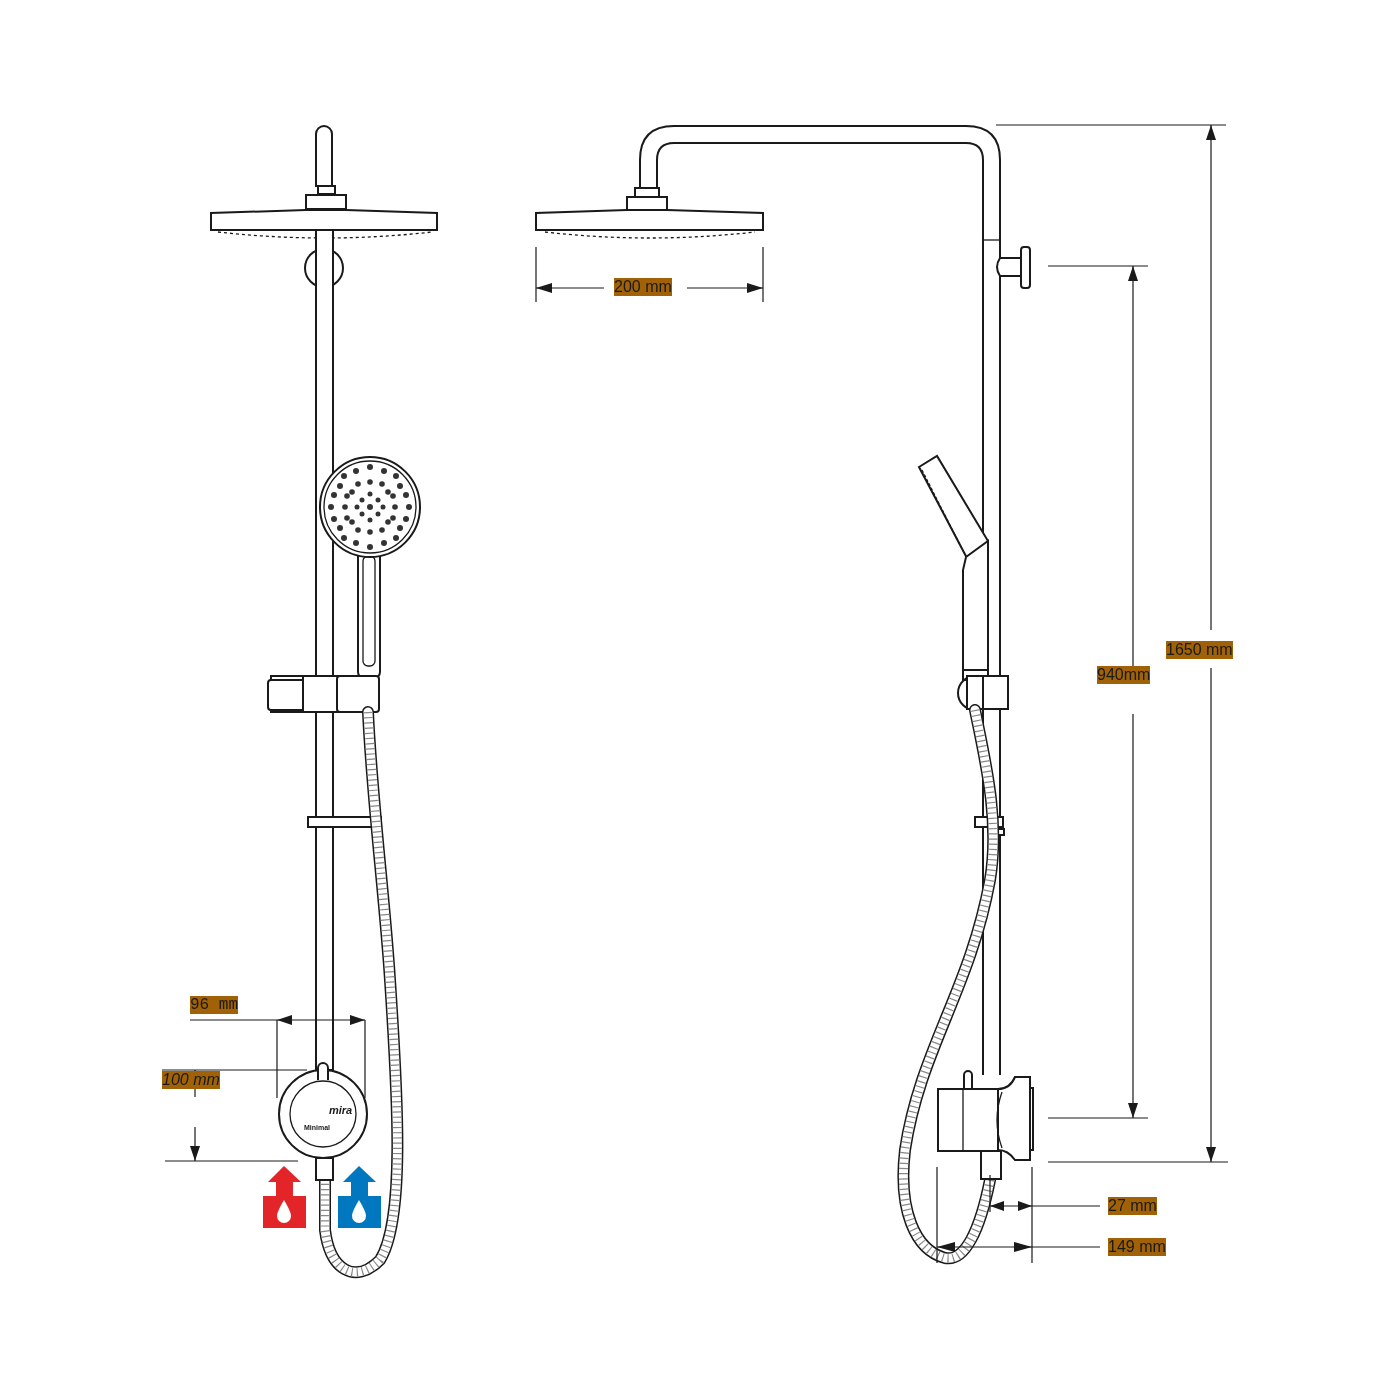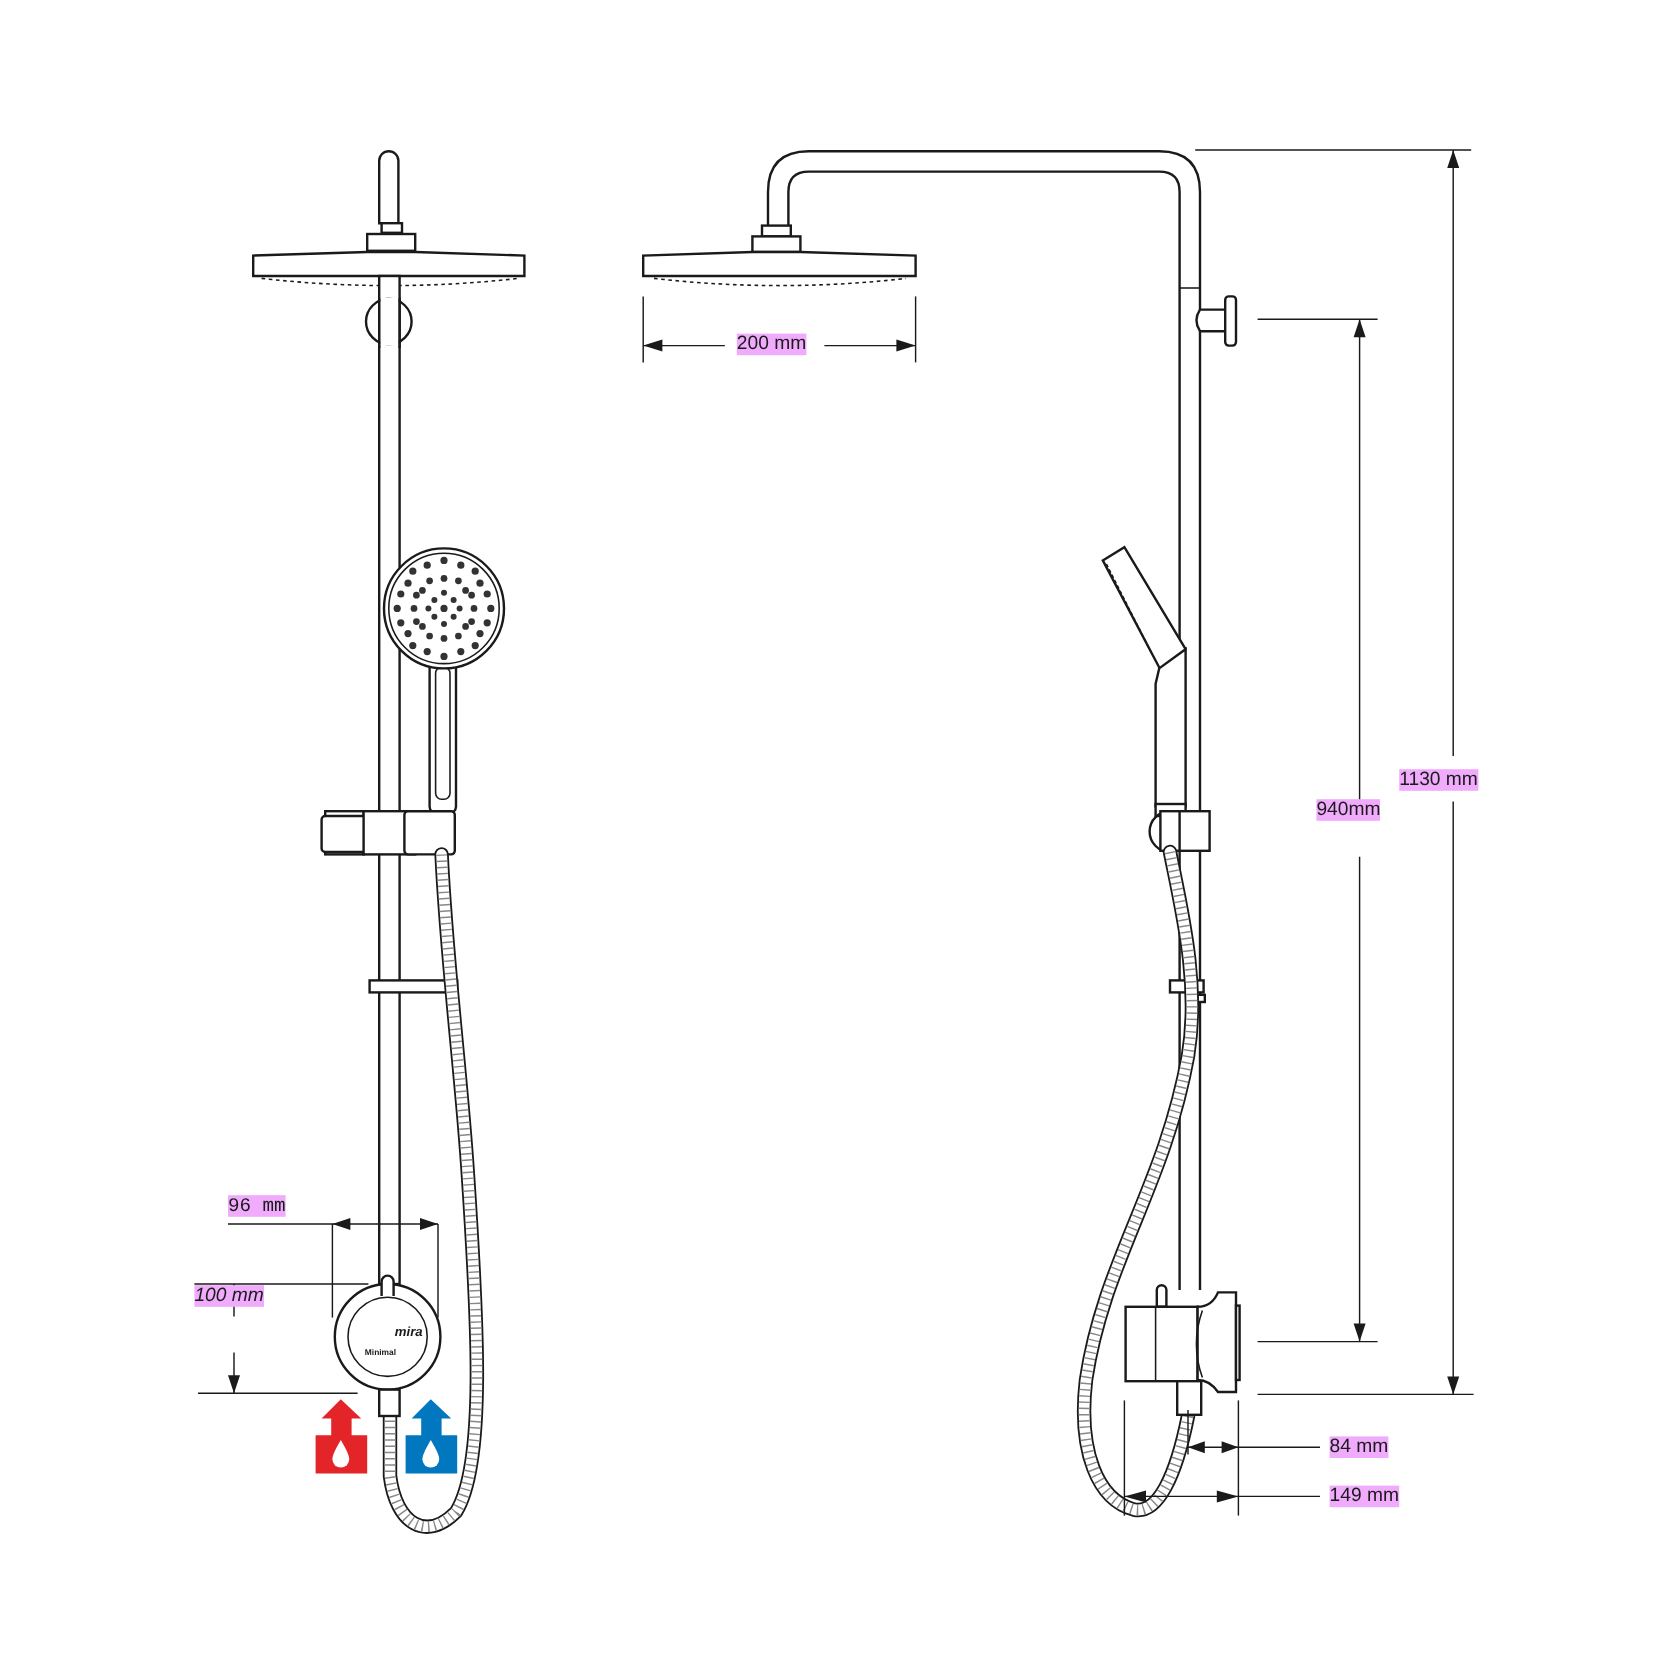--- a/index.html
+++ b/index.html
@@ -7,21 +7,21 @@
          font-family: "Liberation Sans", sans-serif; }
   svg { position: absolute; left: 0; top: 0; }
   .ln { fill: none; stroke: #1a1a1a; stroke-width: 2; }
   .thin { fill: none; stroke: #1a1a1a; stroke-width: 1.3; }
   .dim { fill: none; stroke: #1a1a1a; stroke-width: 1.2; }
   .wf { fill: #ffffff; stroke: #1a1a1a; stroke-width: 2; }
   .arrow { fill: #1a1a1a; }
   .hose { fill: none; stroke: #1a1a1a; stroke-width: 12; stroke-linecap: round; }
   .hose-in { fill: none; stroke: #ffffff; stroke-width: 9; stroke-linecap: round; }
   .hose-rib { fill: none; stroke: #888; stroke-width: 9; stroke-dasharray: 1.2 4; stroke-linecap: butt; }
-  .lbl { position: absolute; font-size: 16px; color: #1a1a1a; background: #f0abfc; white-space: nowrap; line-height: 18px; }
+  .lbl { position: absolute; font-size: 16px; color: #1a1a1a; background: #a16207; white-space: nowrap; line-height: 18px; }
   .logo { position: absolute; font-weight: bold; font-style: italic; color: #1a1a1a; }
 </style>
 </head>
 <body>
 
 <svg width="1400" height="1400" viewBox="0 0 1400 1400">
   <defs>
     <radialGradient id="g" cx="0.5" cy="0.5" r="0.5">
         <stop offset="0" stop-color="#fff"></stop>
         <stop offset="1" stop-color="#fff"></stop>
@@ -234,16 +234,16 @@
     </g>
   </g>
 </svg>
 
 <div class="lbl" style="left:190px;top:996px;font-family:Liberation Mono, monospace;">96 mm</div>
 <div class="lbl" style="left:162px;top:1071px;font-style:italic;">100 mm</div>
 <div class="logo" style="left:313px;top:1104px;font-size:11px;margin-left:16px;">mira</div>
 <div class="logo" style="left:304px;top:1124px;font-size:7px;font-style:normal;">Minimal</div>
 
 <div class="lbl" style="left:614px;top:278px;">200 mm</div>
-<div class="lbl" style="left:1166px;top:641px;">1130 mm</div>
+<div class="lbl" style="left:1166px;top:641px;">1650 mm</div>
 <div class="lbl" style="left:1097px;top:666px;">940mm</div>
-<div class="lbl" style="left:1108px;top:1197px;">84 mm</div>
+<div class="lbl" style="left:1108px;top:1197px;">27 mm</div>
 <div class="lbl" style="left:1108px;top:1238px;">149 mm</div>
 
 </body></html>

